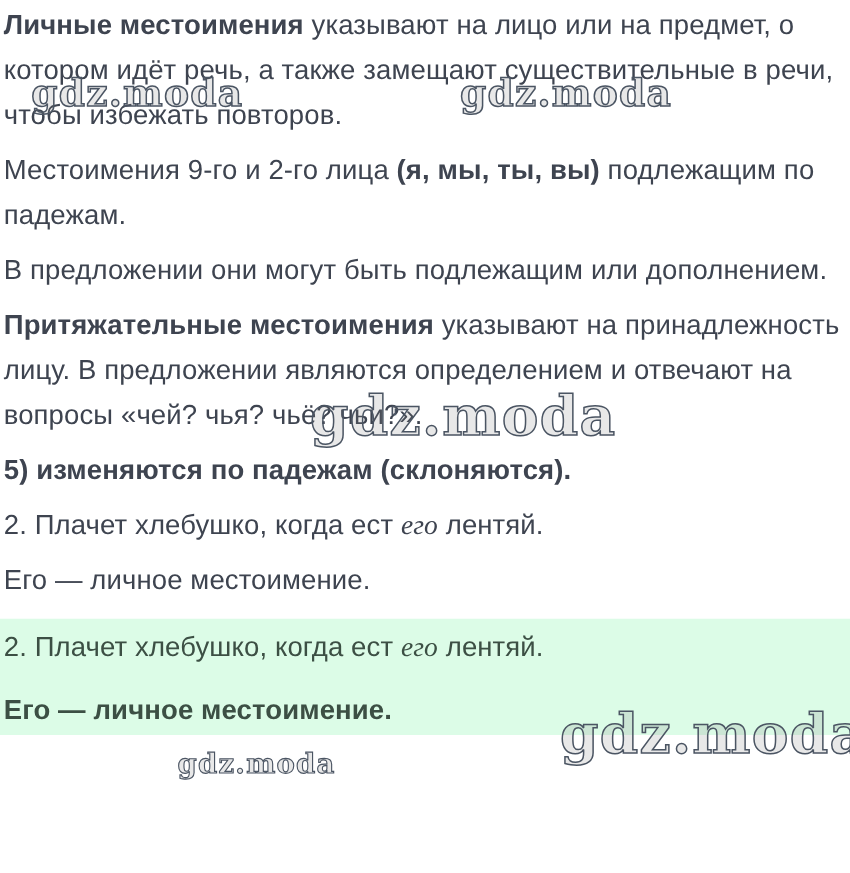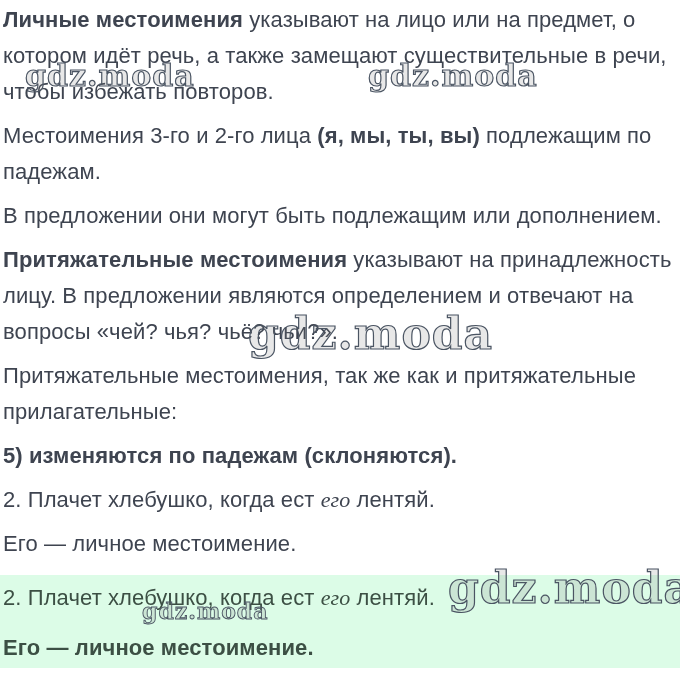--- a/index.html
+++ b/index.html
@@ -56,24 +56,23 @@
   .wm-c{left:248px;top:308px;font-size:44px;}
   .wm-d{left:448px;top:562px;font-size:44px;}
   .wm-e{left:142px;top:598px;font-size:22px;-webkit-text-stroke:0.9px var(--wm-stroke);}
 </style>
 </head>
 <body>
 
 <div class="doc">
   <div id="paragraphs">
       <p><span class="seg-bold">Личные местоимения</span><span class="seg-regular"> указывают на лицо или на предмет, о котором идёт речь, а также замещают существительные в речи, чтобы избежать повторов.</span></p>
-      <p><span class="seg-regular">Местоимения 3-го и 2-го лица </span><span class="seg-bold">(я, мы, ты, вы)</span><span class="seg-regular"> подлежащим по падежам.</span></p>
+      <p><span class="seg-regular">Местоимения 9-го и 2-го лица </span><span class="seg-bold">(я, мы, ты, вы)</span><span class="seg-regular"> подлежащим по падежам.</span></p>
       <p><span class="seg-regular">В предложении они могут быть подлежащим или дополнением.</span></p>
       <p><span class="seg-bold">Притяжательные местоимения</span><span class="seg-regular"> указывают на принадлежность лицу. В предложении являются определением и отвечают на вопросы «чей? чья? чьё? чьи?».</span></p>
-      <p><span class="seg-regular">Притяжательные местоимения, так же как и притяжательные прилагательные:</span></p>
       <p><span class="seg-semibold">5) изменяются по падежам (склоняются).</span></p>
       <p><span class="seg-regular">2. Плачет хлебушко, когда ест </span><span class="seg-italic">его</span><span class="seg-regular"> лентяй.</span></p>
       <p><span class="seg-regular">Его — личное местоимение.</span></p>
     </div>
   <div class="highlight" id="highlight">
       <p><span class="seg-regular">2. Плачет хлебушко, когда ест </span><span class="seg-italic">его</span><span class="seg-regular"> лентяй.</span></p>
       <p><span class="seg-semibold">Его — личное местоимение.</span></p>
     </div>
 </div>
 

